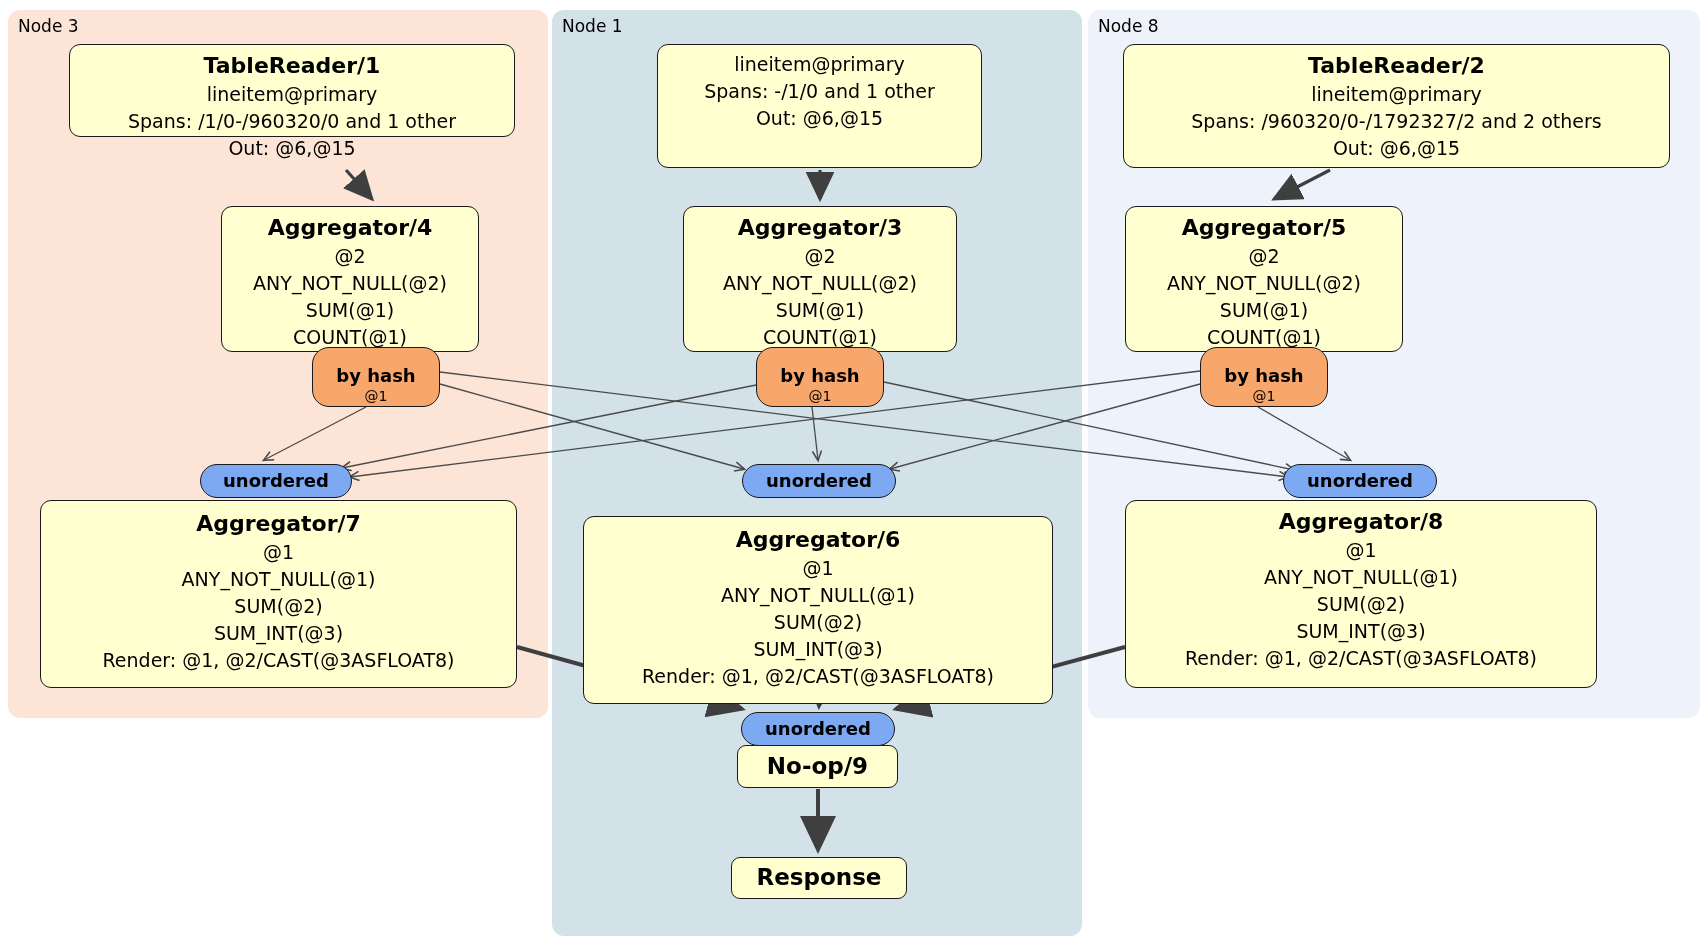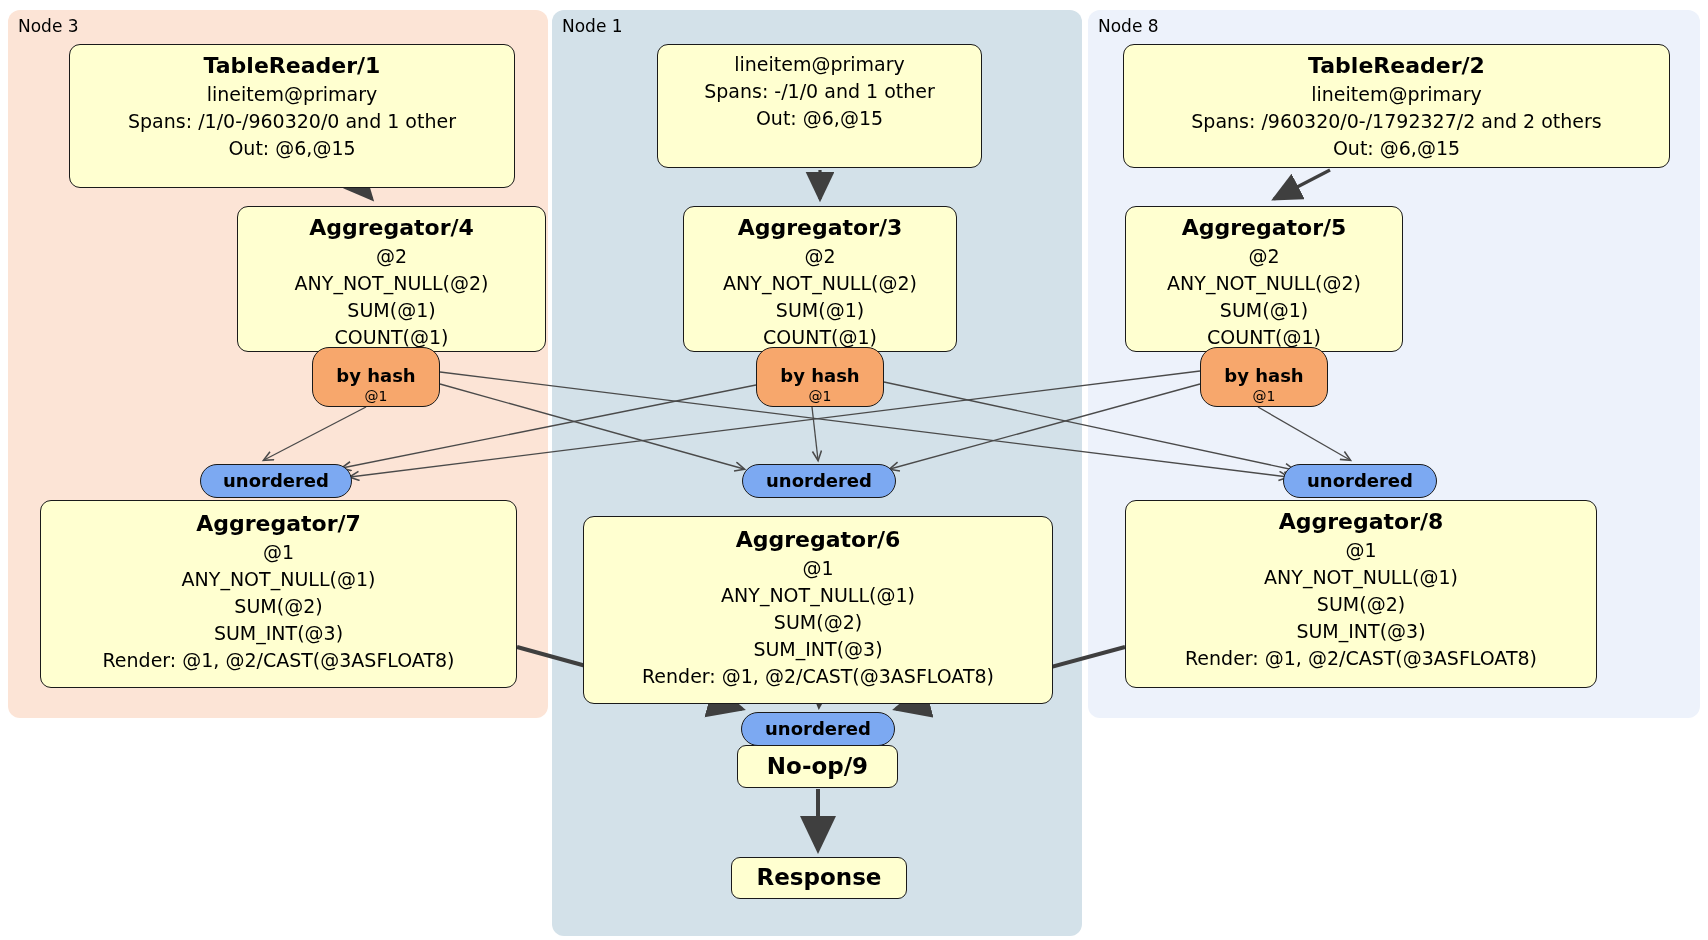--- a/index.html
+++ b/index.html
@@ -79,28 +79,28 @@
       <line x1="440" y1="372" x2="1288" y2="477" marker-end="url(#mThin)"></line>
       <line x1="756" y1="385" x2="342" y2="468" marker-end="url(#mThin)"></line>
       <line x1="812" y1="407" x2="818" y2="460" marker-end="url(#mThin)"></line>
       <line x1="884" y1="382" x2="1294" y2="470" marker-end="url(#mThin)"></line>
       <line x1="1200" y1="371" x2="350" y2="477" marker-end="url(#mThin)"></line>
       <line x1="1200" y1="384" x2="890" y2="469" marker-end="url(#mThin)"></line>
       <line x1="1258" y1="407" x2="1350" y2="460" marker-end="url(#mThin)"></line>
     </g>
   </svg>
 
-  <div class="box" style="left:69px;top:44px;width:446px;height:144px;">
+  <div class="box" style="left:69px;top:44px;width:446px;height:93px;">
     <div class="title">TableReader/1</div>
     <div class="line">lineitem@primary</div>
     <div class="line">Spans: /1/0-/960320/0 and 1 other</div>
     <div class="line">Out: @6,@15</div>
   </div>
 
-  <div class="box" style="left:237px;top:206px;width:309px;height:146px;">
+  <div class="box" style="left:221px;top:206px;width:258px;height:146px;">
     <div class="title">Aggregator/4</div>
     <div class="line">@2</div>
     <div class="line">ANY_NOT_NULL(@2)</div>
     <div class="line">SUM(@1)</div>
     <div class="line">COUNT(@1)</div>
   </div>
 
   <div class="router" style="left:312px;top:347px;">
     <div class="rlabel">by hash</div>
     <div class="rkey">@1</div>

